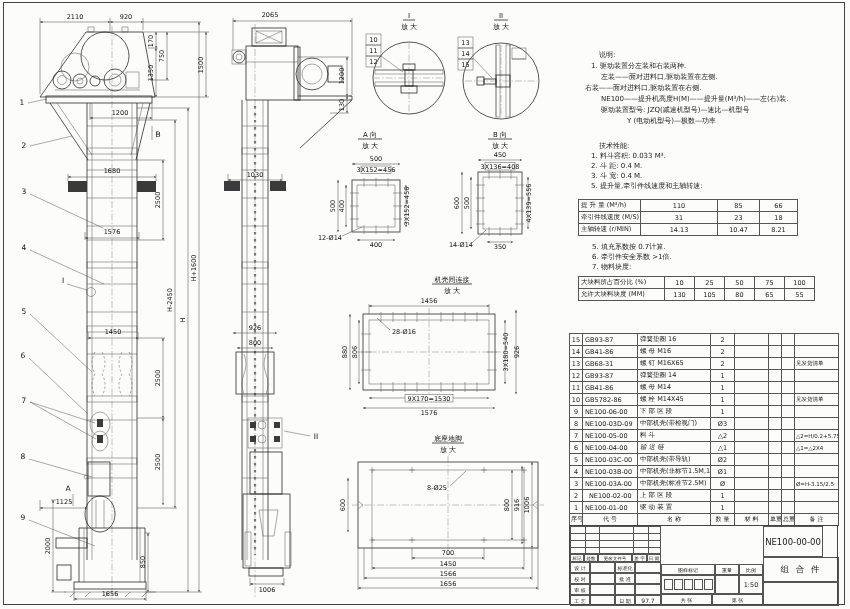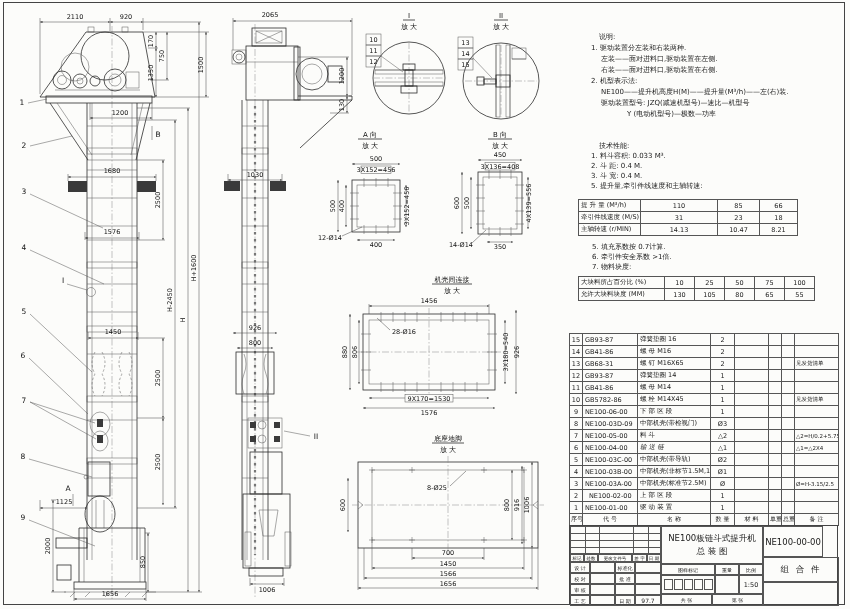--- a/index.html
+++ b/index.html
@@ -561,26 +561,25 @@
   <text class="d" x="509" y="505" transform="rotate(-90 509 505)">800</text>
   <text class="d" x="519" y="505" transform="rotate(-90 519 505)">916</text>
   <text class="d" x="529" y="505" transform="rotate(-90 529 505)">1006</text>
   <text class="d" x="448" y="555">700</text>
   <text class="d" x="448" y="565.5">1450</text>
   <text class="d" x="448" y="575.5">1566</text>
   <text class="d" x="448" y="585.5">1656</text>
 </g>
 </svg>
 
-<div class="rc" style="left:585px;top:32px;">
+<div class="rc" style="left:585px;top:50px;">
   <div style="margin-left:14px">说明:</div>
   <div style="margin-left:6px">1. 驱动装置分左装和右装两种.</div>
   <div style="margin-left:16px">左装——面对进料口,驱动装置在左侧.</div>
-  <div style="margin-left:16px">右装——面对进料口,驱动装置在右侧.</div>
-  <div style="margin-left:6px">2. 机型表示法:</div>
+  <div style="">右装——面对进料口,驱动装置在右侧.</div>
   <div style="margin-left:16px">NE100——提升机高度H(M)——提升量(M³/h)——左(右)装.</div>
   <div style="margin-left:16px">驱动装置型号: JZQ(减速机型号)—速比—机型号</div>
   <div style="margin-left:42px">Y (电动机型号)—极数—功率</div>
 </div>
 
 <div class="rc" style="left:585px;top:141px;line-height:10px;">
   <div style="margin-left:14px">技术性能:</div>
   <div style="margin-left:6px">1. 料斗容积: 0.033 M³.</div>
   <div style="margin-left:6px">2. 斗  距: 0.4 M.</div>
   <div style="margin-left:6px">3. 斗  宽: 0.4 M.</div>
@@ -850,24 +849,20 @@
   <div class="tb-cell" style="left:65px;top:47px;width:26px;height:11px;"></div>
   <div class="tb-cell" style="left:0;top:58px;width:20px;height:11px;font-size:5px;">审 核</div>
   <div class="tb-cell" style="left:20px;top:58px;width:25px;height:11px;"></div>
   <div class="tb-cell" style="left:45px;top:58px;width:20px;height:11px;"></div>
   <div class="tb-cell" style="left:65px;top:58px;width:26px;height:11px;"></div>
   <div class="tb-cell" style="left:0;top:69px;width:20px;height:11px;font-size:5px;">工 艺</div>
   <div class="tb-cell" style="left:20px;top:69px;width:25px;height:11px;"></div>
   <div class="tb-cell" style="left:45px;top:69px;width:20px;height:11px;font-size:5px;">日 期</div>
   <div class="tb-cell" style="left:65px;top:69px;width:26px;height:11px;font-size:6px;">97.7</div>
 
-  <div class="tb-cell" style="left:91px;top:0;width:102px;height:38px;flex-direction:column;font-size:8.5px;line-height:13px;">
-    <div>NE100板链斗式提升机</div>
-    <div>总  装  图</div>
-  </div>
   <div class="tb-cell" style="left:91px;top:38px;width:54px;height:11px;font-size:5px;">图样标记</div>
   <div class="tb-cell" style="left:145px;top:38px;width:24px;height:11px;font-size:5px;">重量</div>
   <div class="tb-cell" style="left:169px;top:38px;width:24px;height:11px;font-size:5px;">比例</div>
   <div class="tb-cell" style="left:91px;top:49px;width:54px;height:19px;gap:1px;">
     <div style="width:7px;height:9px;border:1px solid #555"></div>
         <div style="width:7px;height:9px;border:1px solid #555"></div>
     <div style="width:7px;height:9px;border:1px solid #555"></div>
         <div style="width:7px;height:9px;border:1px solid #555"></div>
     <div style="width:7px;height:9px;border:1px solid #555"></div>
   </div>

